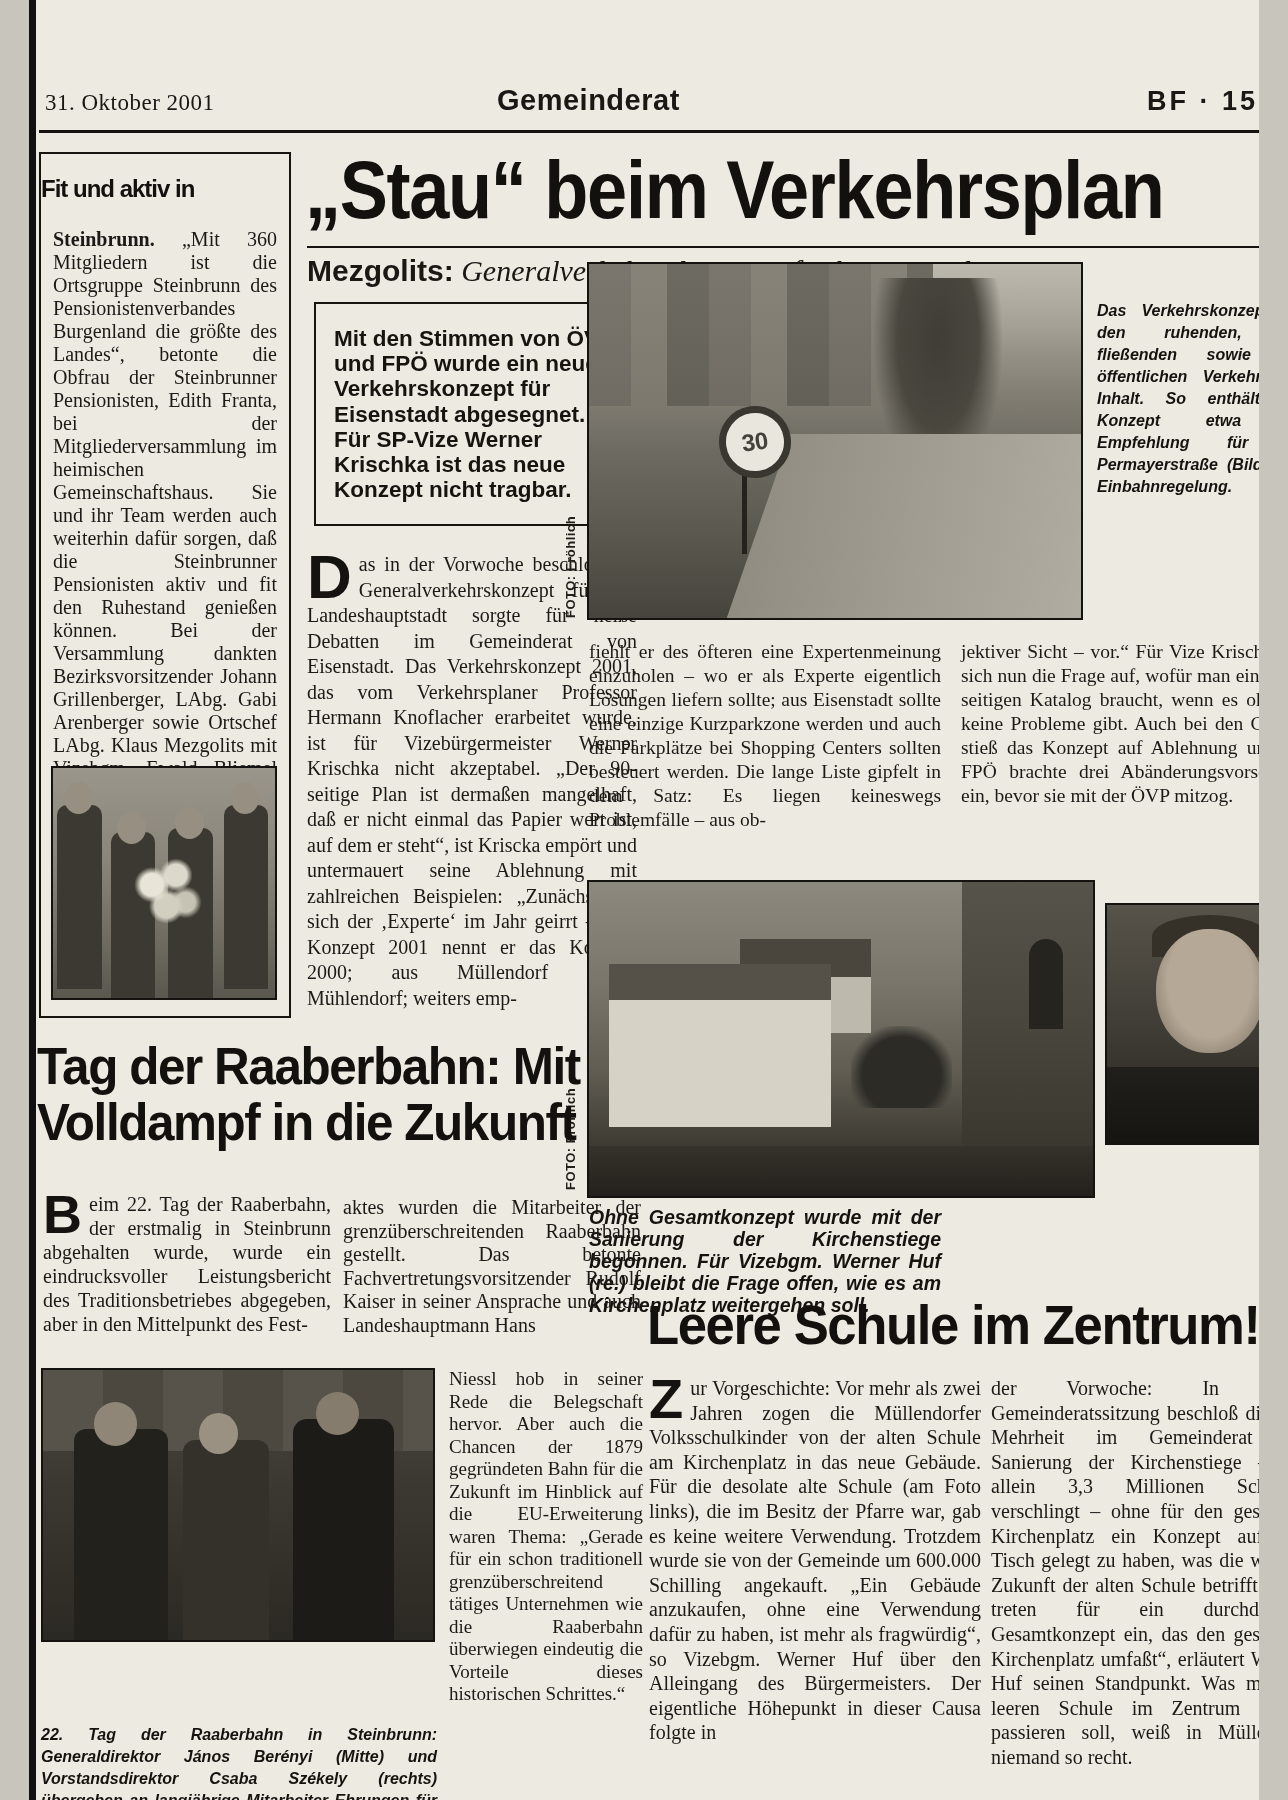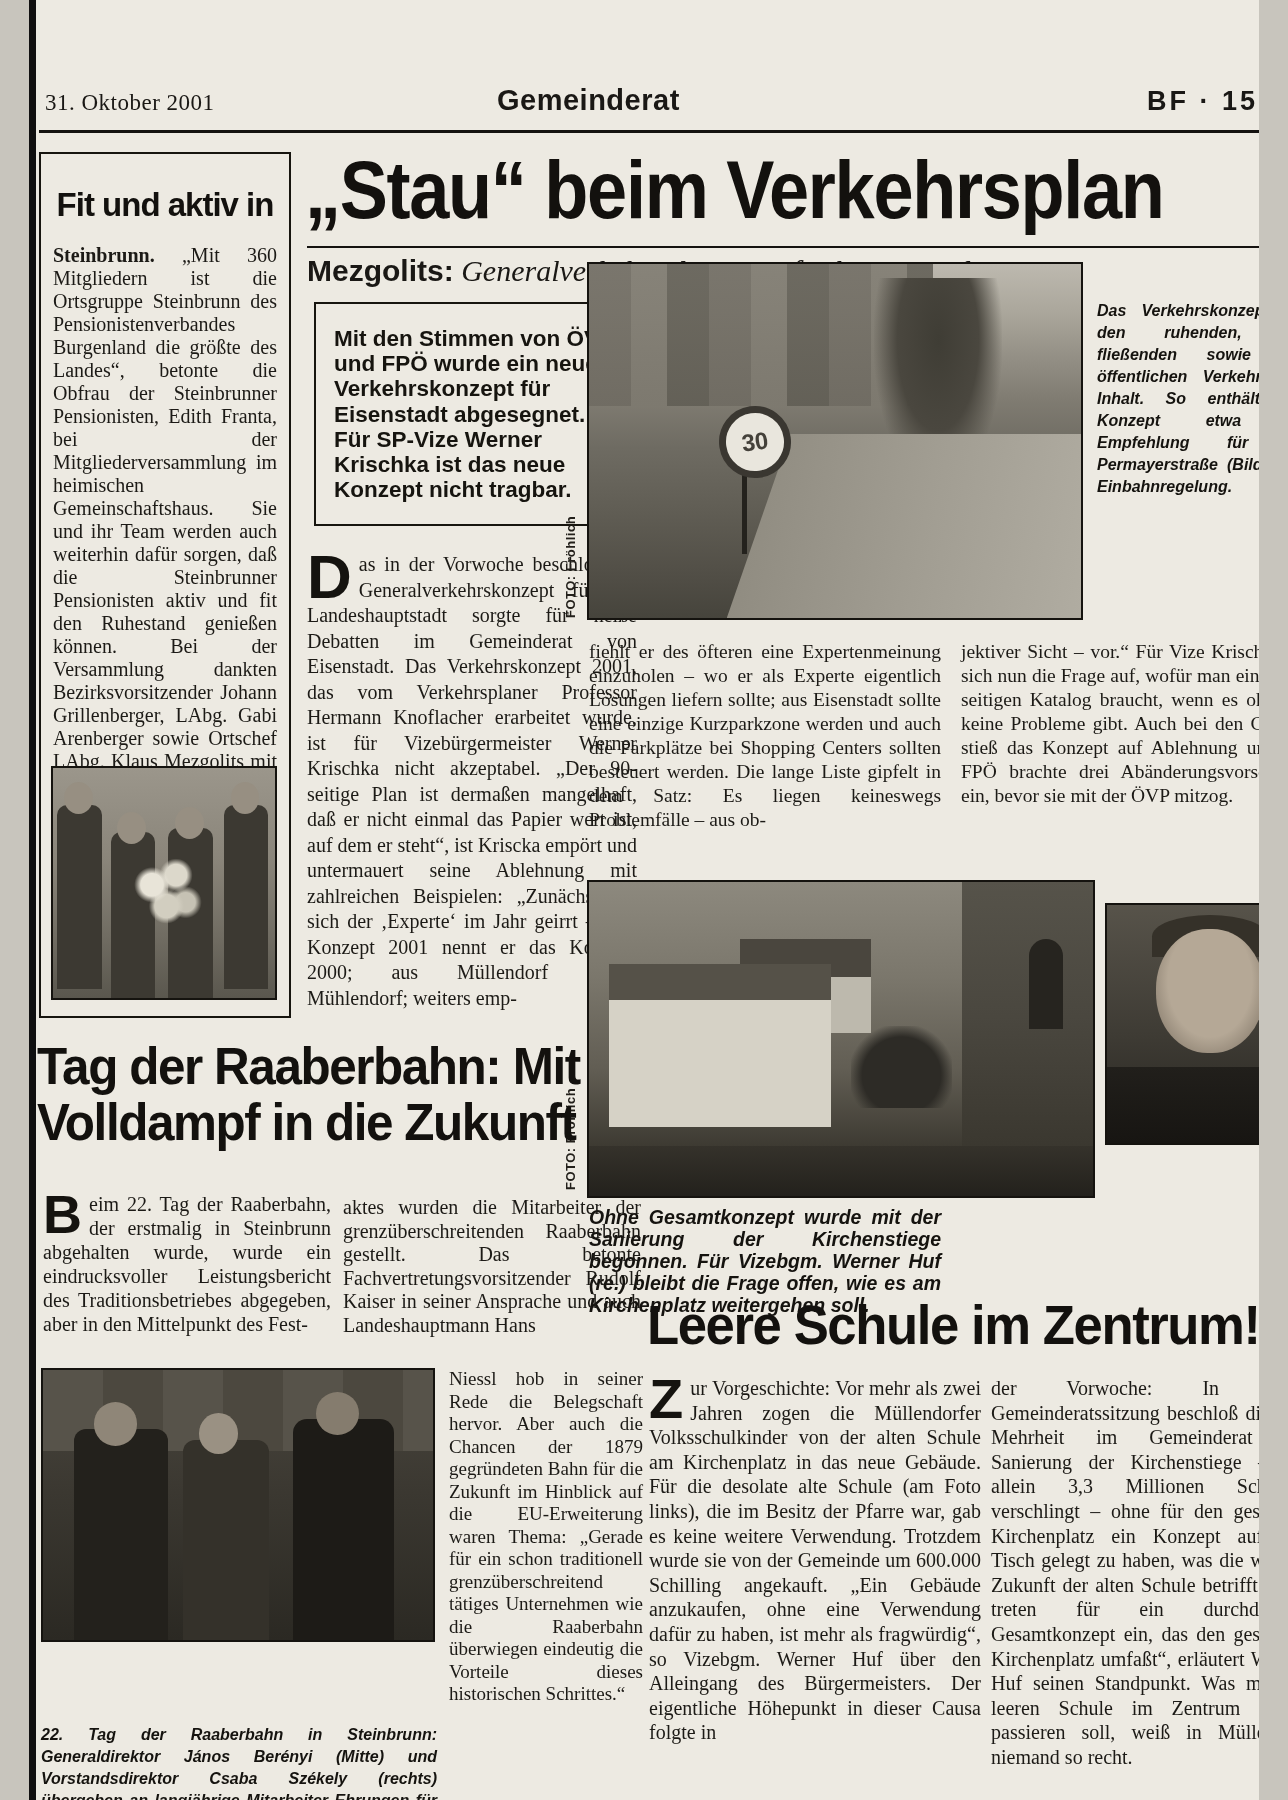--- a/index.html
+++ b/index.html
@@ -97,21 +97,21 @@
 
 <div class="page">
   <div class="scan-edge"></div>
 
   <div class="abs date" style="left:16px;top:90px;">31. Oktober 2001</div>
   <div class="abs section" style="left:468px;top:84px;">Gemeinderat</div>
   <div class="abs pageno" style="left:1118px;top:86px;">BF · 15</div>
   <div class="abs rule" style="left:10px;top:130px;width:1268px;height:3px;"></div>
 
   <div class="abs boxed" style="left:10px;top:152px;width:248px;height:862px;">
-    <div class="hl" style="font-size:33px;line-height:38px;letter-spacing:-1px;text-align:center;margin-top:32px;white-space:normal;">
+    <div class="hl" style="font-size:24px;line-height:38px;letter-spacing:-1px;text-align:left;margin-top:16px;white-space:normal;">
       <span class="ln">Fit und aktiv in</span>
     </div>
     <div class="body" style="margin:20px 12px 0 12px;font-size:20px;line-height:23px;">
       <span class="runin">Steinbrunn.</span><span> „Mit 360 Mitgliedern ist die Ortsgruppe Steinbrunn des Pensionistenverbandes Burgenland die größte des Landes“, betonte die Obfrau der Steinbrunner Pensionisten, Edith Franta, bei der Mitgliederversammlung im heimischen Gemeinschaftshaus. Sie und ihr Team werden auch weiterhin dafür sorgen, daß die Steinbrunner Pensionisten aktiv und fit den Ruhestand genießen können. Bei der Versammlung dankten Bezirksvorsitzender Johann Grillenberger, LAbg. Gabi Arenberger sowie Ortschef LAbg. Klaus Mezgolits mit Vizebgm. Ewald Bliemel zahlreichen Mitgliedern für die langjährige Mitgliedschaft.</span>
     </div>
     <div class="photo p-group abs" style="left:10px;top:612px;width:222px;height:230px;">
       <div class="group-p" style="left:2%;"></div>
       <div class="group-head" style="left:5%;"></div>
       <div class="group-p" style="left:26%;top:28%;"></div>
       <div class="group-head" style="left:29%;top:19%;"></div>

